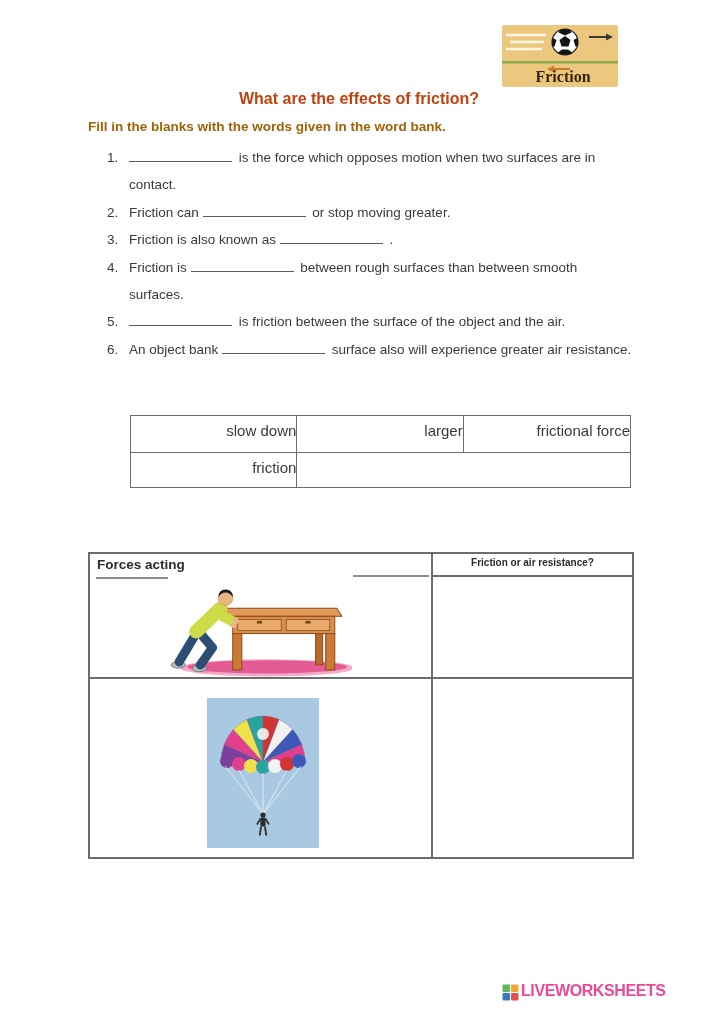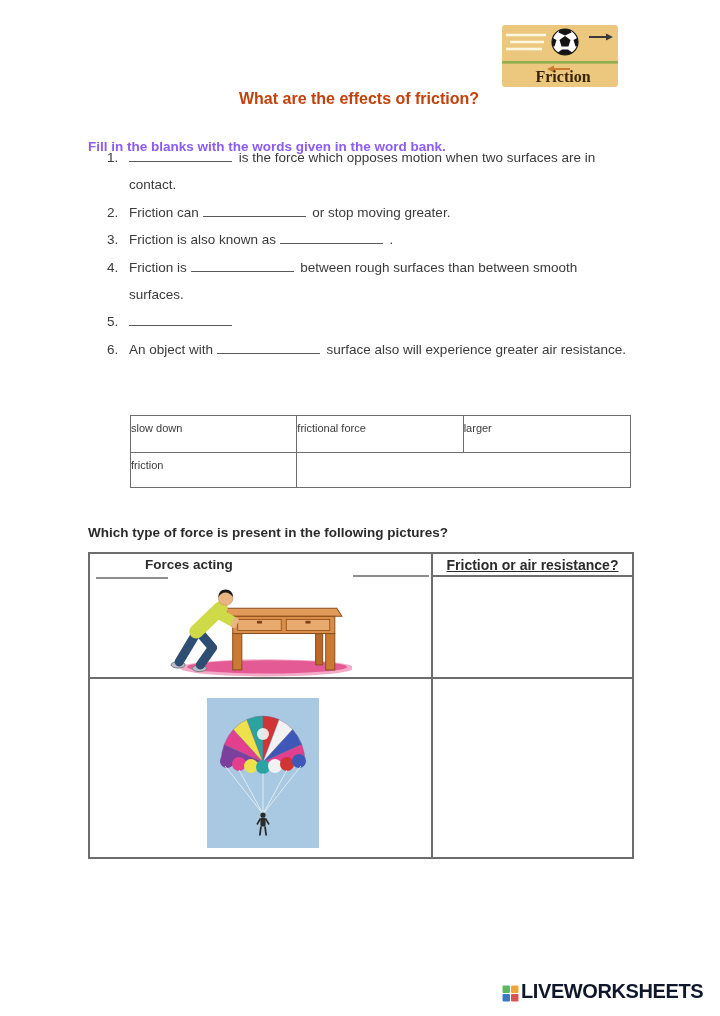--- a/index.html
+++ b/index.html
@@ -5,56 +5,56 @@
   html,body{margin:0;padding:0;background:#ffffff;}
   .page{
     position:relative;width:720px;height:1016px;background:#ffffff;
     font-family:"Liberation Sans",sans-serif;color:#3a3a3a;overflow:hidden;
   }
   
   .hdr-img{position:absolute;left:502px;top:25px;width:116px;height:62px;}
   
   .title{position:absolute;left:0;top:87px;width:712px;margin:3px;text-align:center;
     font-size:16px;font-weight:bold;color:#c2410c;}
-  .instr{position:absolute;left:88px;top:119px;font-size:13.5px;font-weight:bold;color:#8b5cf6;margin-top:20px;}
+  .instr{position:absolute;left:88px;top:119px;font-size:13.5px;font-weight:bold;color:#a16207;}
   
   .questions{position:absolute;left:107px;top:144px;width:527px;font-size:13.5px;line-height:27.4px;}
   .q{display:flex;}
   .qn{width:22px;flex:none;}
   .qt{flex:1;}
   .qpre:empty{display:none;}
   .blank{display:inline-block;width:103px;height:12px;border-bottom:1.3px solid #5a5a5a;margin-right:3px;}
   
   .wordbank{position:absolute;left:130px;top:415px;width:499px;border:1.5px solid #6d6d6d;
     display:grid;grid-template-columns:1fr 1fr 1fr;grid-template-rows:37px 34px;
-    font-size:11px;text-align:left;color:#3a3a3a;background:#fff;}
+    font-size:15px;text-align:right;color:#3a3a3a;background:#fff;}
   .wb-cell{border-right:1px solid #6d6d6d;border-bottom:1px solid #6d6d6d;padding-top:6px;}
   .wb-cell:nth-child(3n){border-right:none;}
   .wb-cell:nth-child(n+4){border-bottom:none;}
   
   .sec2{position:absolute;left:88px;top:525px;font-size:13.5px;font-weight:bold;color:#2b2b2b;}
   .ftable{position:absolute;left:88px;top:552px;width:546px;height:307px;
     border:2px solid #6d6d6d;box-sizing:border-box;background:#fff;}
   .f-div-col{position:absolute;left:341px;top:0;bottom:0;width:1.5px;background:#6d6d6d;}
   .f-div-row{position:absolute;left:0;right:0;top:123px;height:1.5px;background:#6d6d6d;}
   .f-h2-border{position:absolute;left:341px;right:0;top:21px;height:1.5px;background:#6d6d6d;}
-  .f-h1{position:absolute;left:7px;top:3px;font-size:13.5px;font-weight:bold;color:#2b2b2b;margin-left:48px;}
-  .f-h2{position:absolute;left:342px;width:201px;top:3px;text-align:center;font-size:14px;font-weight:bold;color:#2b2b2b;text-decoration:underline;}
+  .f-h1{position:absolute;left:7px;top:3px;font-size:13.5px;font-weight:bold;color:#2b2b2b;}
+  .f-h2{position:absolute;left:342px;width:201px;top:3px;text-align:center;font-size:10px;font-weight:bold;color:#2b2b2b;}
   .uline{position:absolute;height:1.5px;background:#8d8d8d;}
   .u1{left:6px;top:23px;width:72px;}
   .u2{left:263px;top:21px;width:76px;}
   .img-push{position:absolute;left:76px;top:29px;width:186px;height:95px;}
   .img-chute{position:absolute;left:117px;top:144px;width:112px;height:150px;}
   .acell{position:absolute;left:343px;right:0;}
   .a1{top:23px;height:100px;}
   .a2{top:125px;bottom:0;}
   
   .footer{position:absolute;left:502px;top:980px;display:flex;align-items:center;}
   .lw-icon{width:17px;height:17px;margin-right:2px;margin-top:4px;}
-  .lw-text{font-size:20px;font-weight:800;color:#0f172a;letter-spacing:-0.4px;}
+  .lw-text{font-size:16px;font-weight:800;color:#ec4899;letter-spacing:-0.4px;}
 </style>
 </head>
 <body>
 
 <div class="page">
 
   <svg class="hdr-img" viewBox="0 0 116 62">
     <rect x="0" y="0" width="116" height="62" rx="3" fill="#ecc87e"></rect>
     <line x1="4" y1="10" x2="44" y2="10" stroke="#fdf6e2" stroke-width="2.4"></line>
     <line x1="8" y1="17" x2="42" y2="17" stroke="#fdf6e2" stroke-width="2.4"></line>
@@ -118,40 +118,40 @@
         <span class="qpre">Friction is</span>
         <span class="blank"></span>
         <span class="qpost">between rough surfaces than between smooth surfaces.</span>
       </span>
     </div>
     <div class="q">
       <span class="qn">5.</span>
       <span class="qt">
         
         <span class="blank"></span>
+        <span class="qpost">is friction between the surface of the object and the air.</span>
       </span>
     </div>
     <div class="q">
       <span class="qn">6.</span>
       <span class="qt">
-        <span class="qpre">An object with</span>
+        <span class="qpre">An object bank</span>
         <span class="blank"></span>
         <span class="qpost">surface also will experience greater air resistance.</span>
       </span>
     </div>
   </div>
 
   <div class="wordbank">
     <div class="wb-cell">slow down</div>
+    <div class="wb-cell">larger</div>
     <div class="wb-cell">frictional force</div>
-    <div class="wb-cell">larger</div>
     <div class="wb-cell">friction</div>
   </div>
 
-  <div class="sec2">Which type of force is present in the following pictures?</div>
 
   <div class="ftable">
     <div class="f-div-col"></div>
     <div class="f-div-row"></div>
     <div class="f-h2-border"></div>
     <div class="f-h1">Forces acting</div>
     <div class="f-h2">Friction or air resistance?</div>
     <div class="uline u1"></div>
     <div class="uline u2"></div>
 

